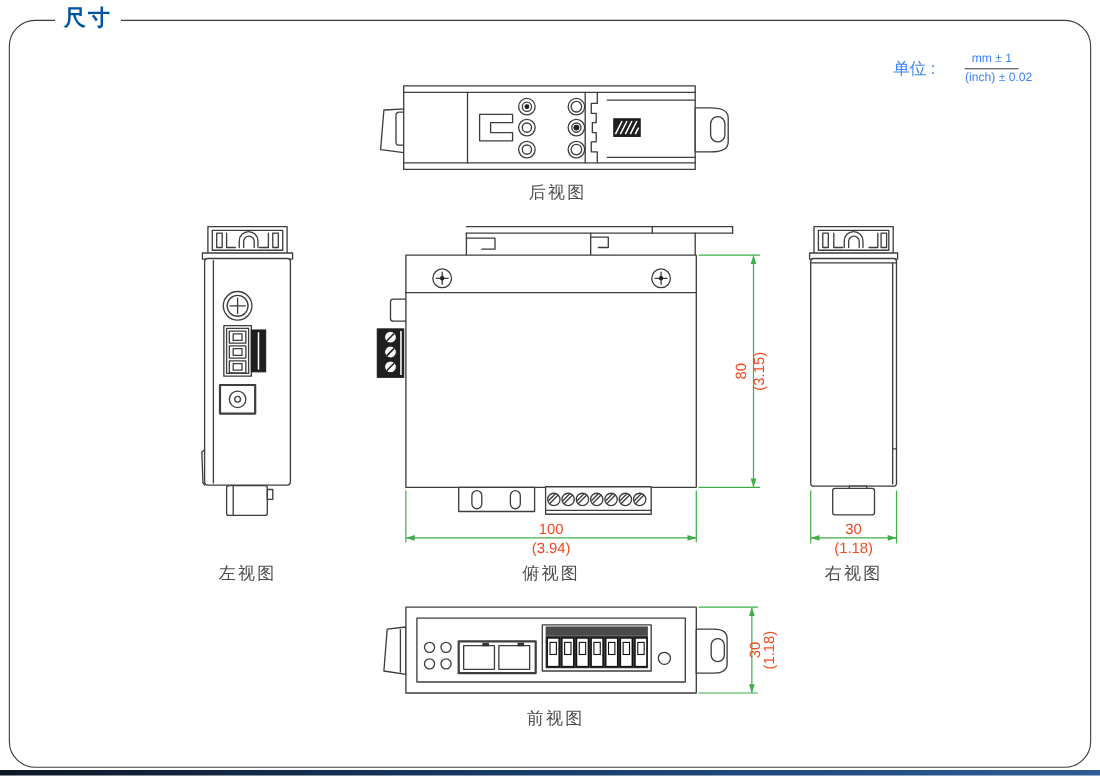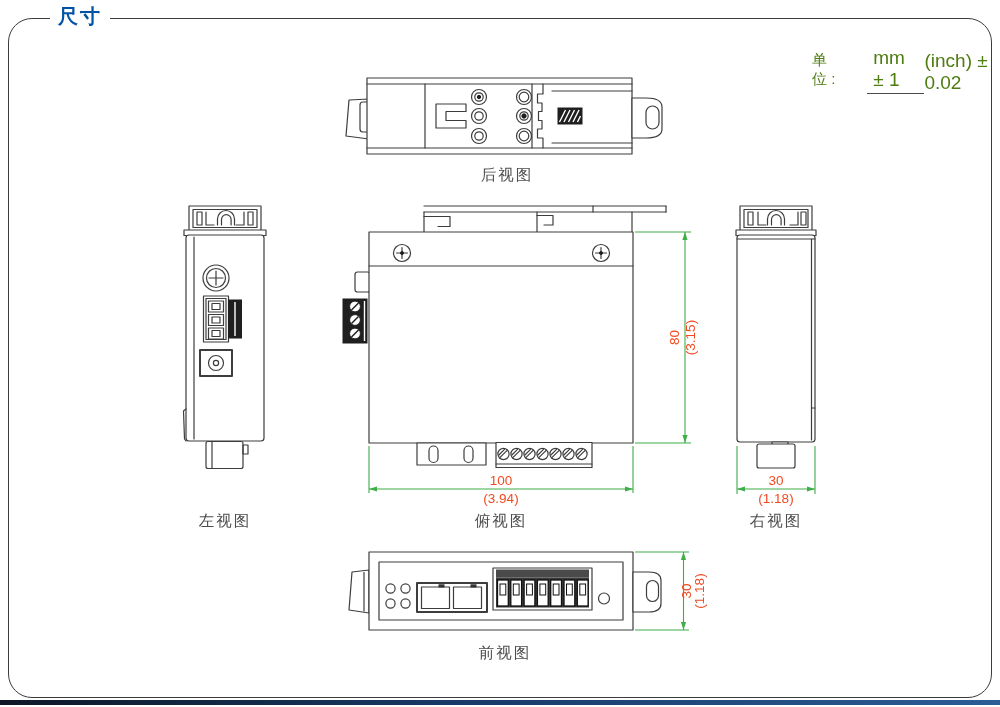--- a/index.html
+++ b/index.html
@@ -3,22 +3,22 @@
 <meta charset="utf-8">
 <style>
   html,body{margin:0;padding:0;background:#fff;}
   .page{position:relative;width:1000px;height:707px;background:#fff;overflow:hidden;
         font-family:"Liberation Sans","DejaVu Sans",sans-serif;}
   .frame{position:absolute;left:8px;top:18px;width:982px;height:678px;
          border:1.4px solid #3c3c3c;border-radius:24px;}
   .page-title{position:absolute;left:50px;top:3px;z-index:2;background:#fff;
               padding:0 8px;font-size:20px;font-weight:bold;color:#0054a5;letter-spacing:2px;}
   .unit-block{position:absolute;left:812px;top:47px;z-index:2;display:flex;
-              align-items:center;gap:27px;color:#4d7c0f;font-size:15px;}
-  .frac{display:flex;flex-direction:row;align-items:flex-end;font-size:19px;line-height:1.15;}
+              align-items:center;gap:27px;color:#3b82f6;font-size:15px;}
+  .frac{display:flex;flex-direction:column;align-items:flex-start;font-size:11px;line-height:1.15;}
   .frac .num{padding:0 6px 2px 6px;border-bottom:1.5px solid #4a4a4a;}
   .frac .den{padding-top:2px;}
   .footer-bar{position:absolute;left:0;top:700px;width:1000px;height:4.5px;
               background:linear-gradient(90deg,#0e1726 0%,#173a66 45%,#2d5c96 100%);}
   svg{position:absolute;left:0;top:0;}
   .ln{stroke:#3d3d3d;fill:none;stroke-width:1.2;stroke-linejoin:round;stroke-linecap:round;}
   .f{fill:#fff;}
   .thk{stroke-width:2;}
   .dk{fill:#1f1f1f;stroke:#1f1f1f;}
   .wht{stroke:#fff;fill:none;stroke-width:1.4;}

